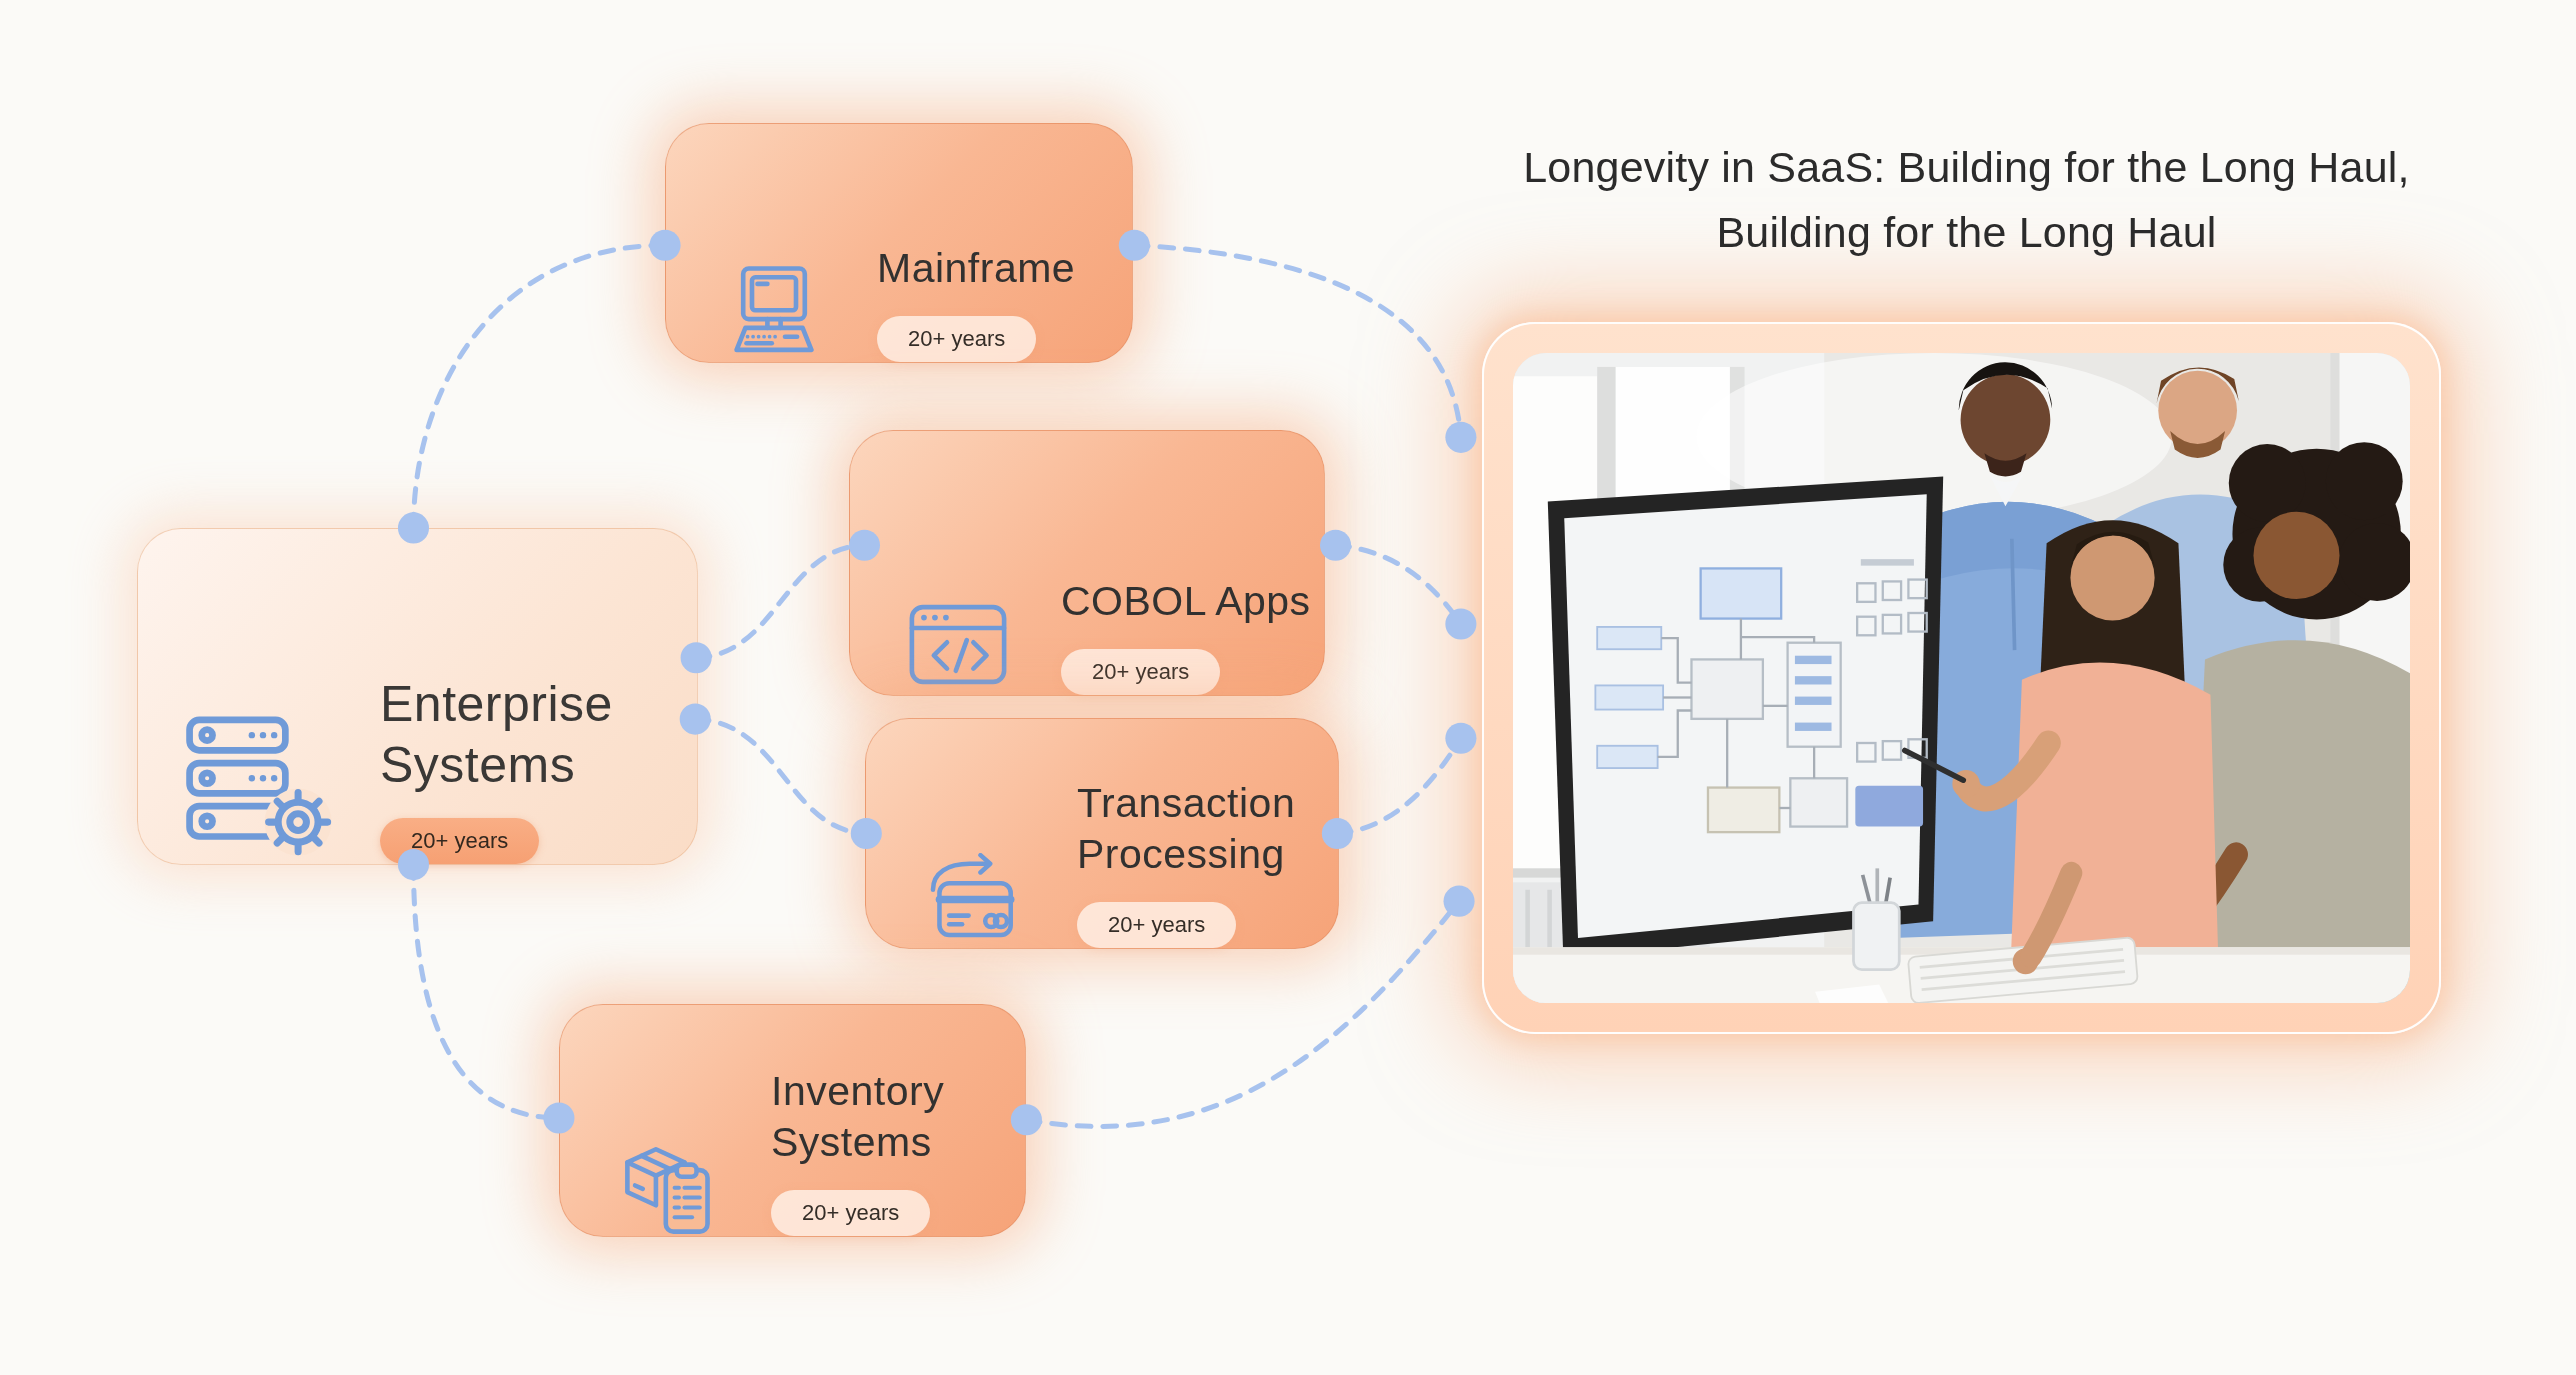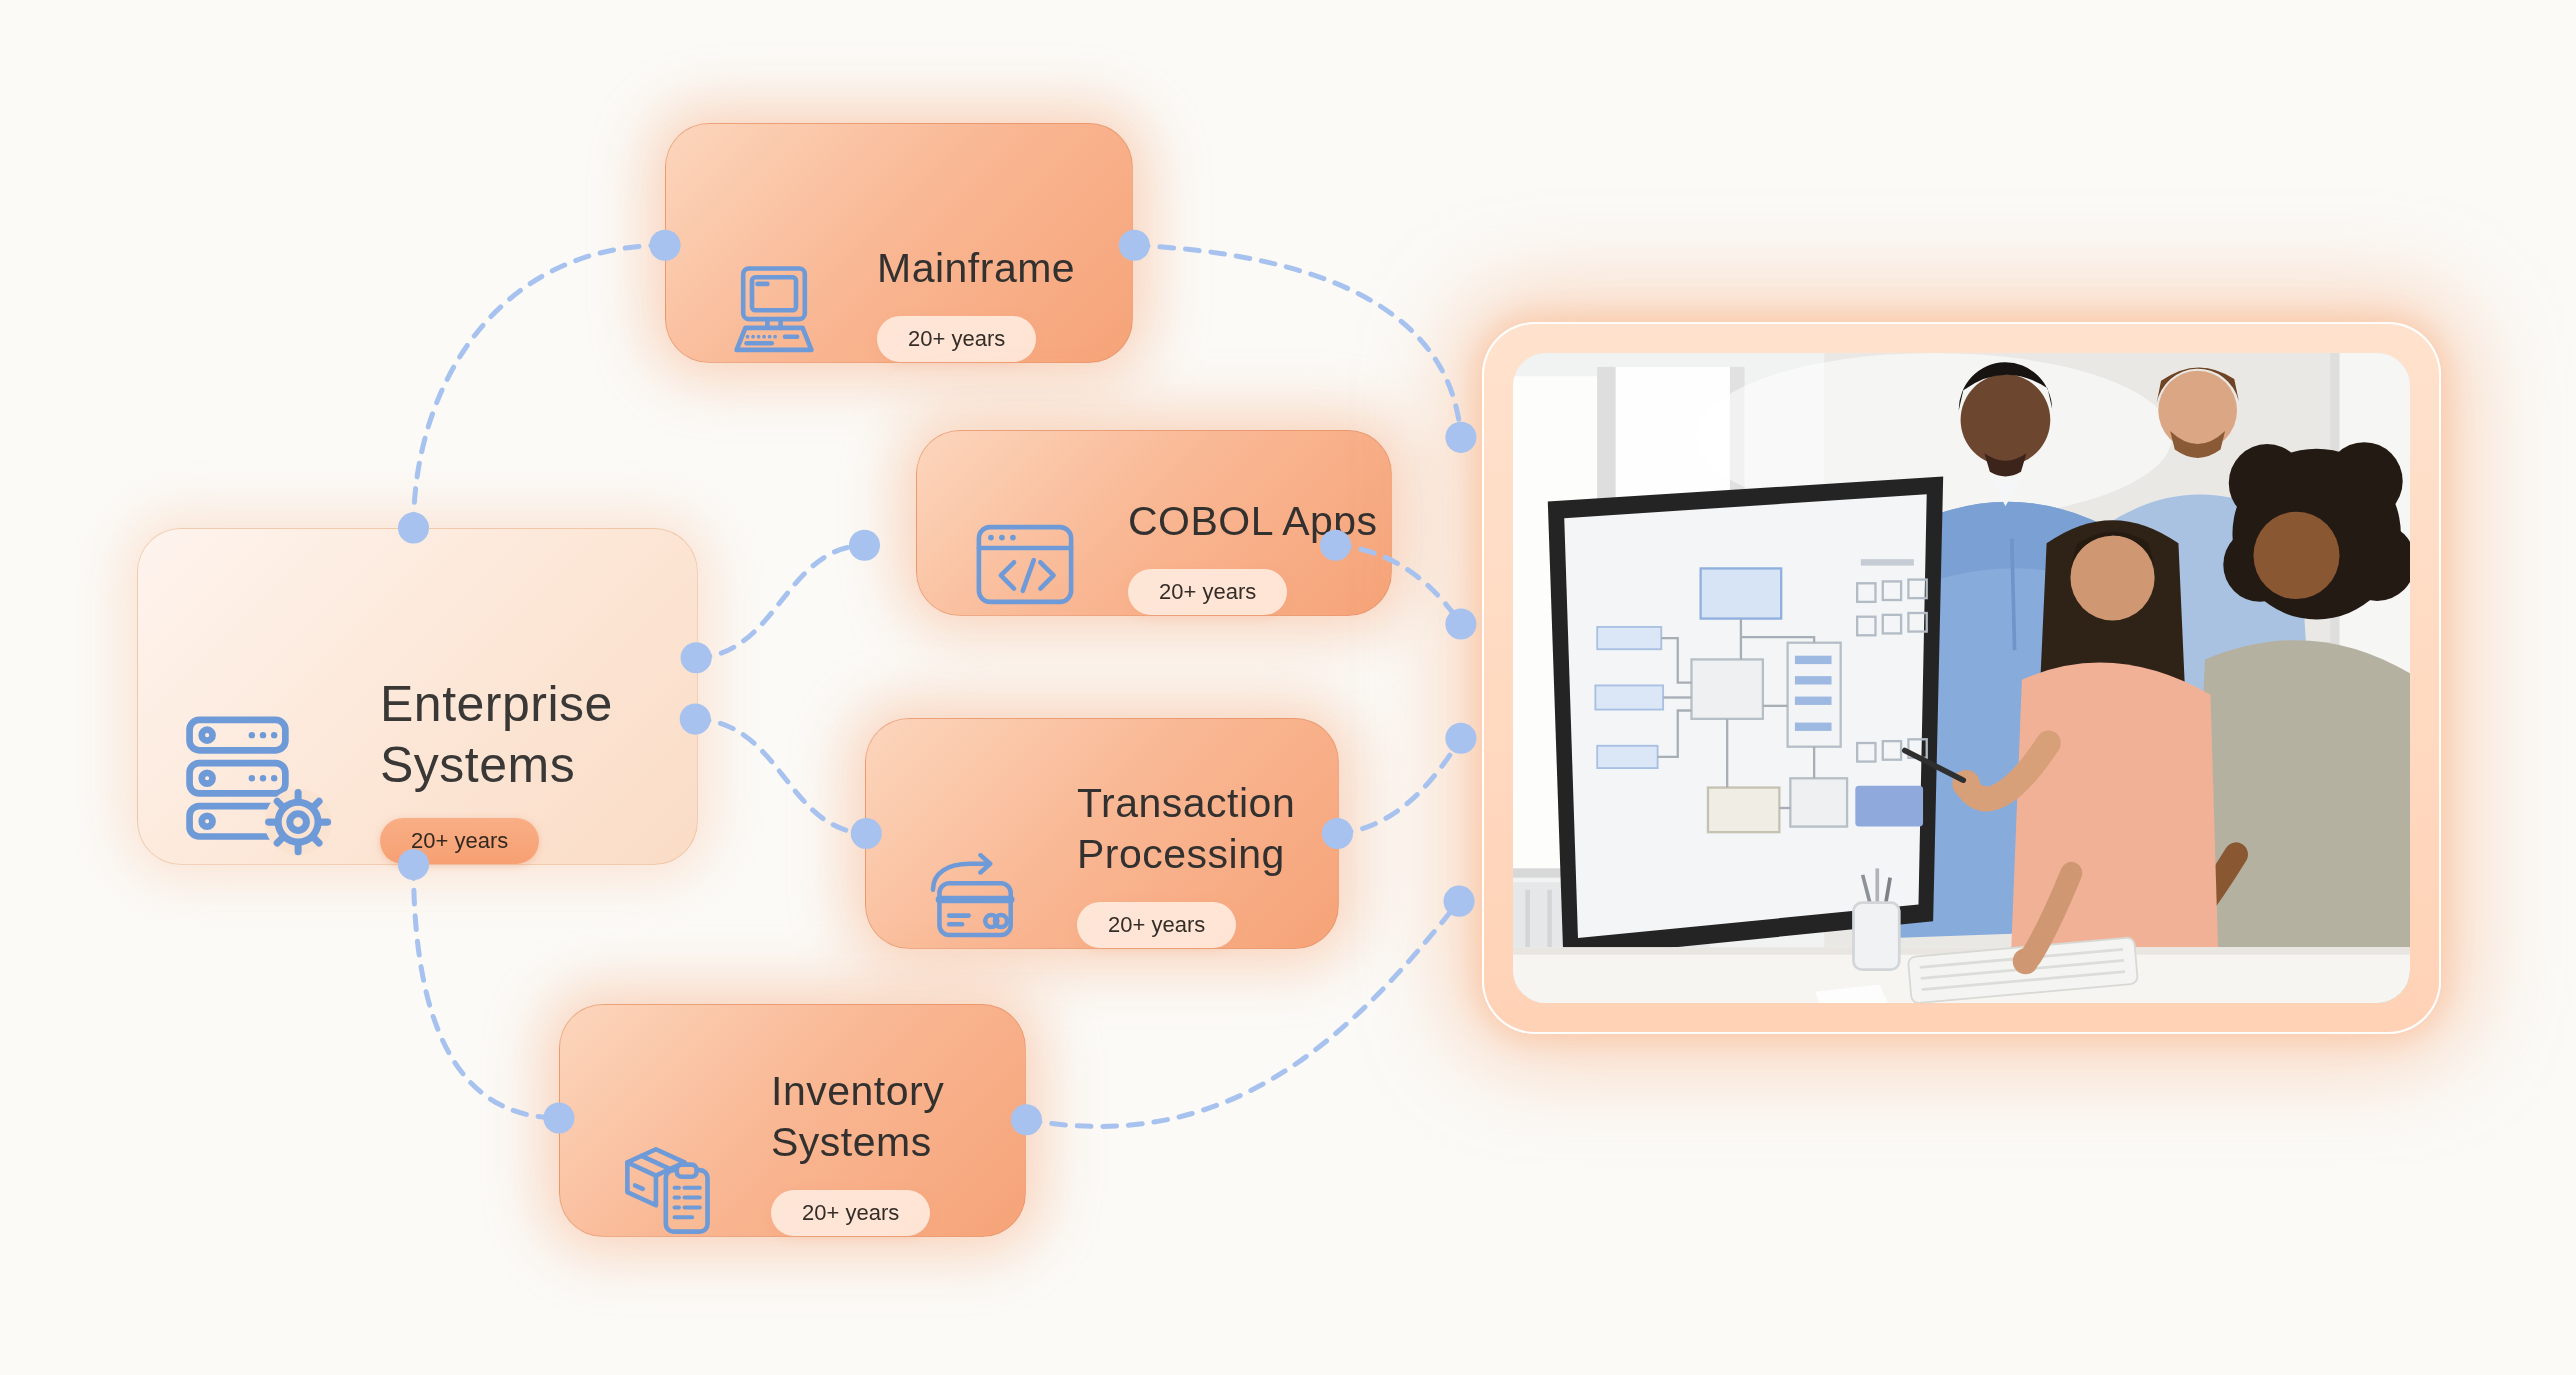--- a/index.html
+++ b/index.html
@@ -38,21 +38,21 @@
     background:rgba(255,238,228,.85);
     box-shadow:0 1.8px 9.1px rgba(244,160,115,.25);
     white-space:nowrap;
   }
   .card.hub .badge{
     background:linear-gradient(180deg,#f9ae85,#f6a073);color:#33281f;
     box-shadow:0 1.8px 7.3px rgba(230,140,95,.35);
   }
   #card-enterprise{left:137px;top:528px;width:561px;height:337px;gap:34px;}
   #card-mainframe {left:665px;top:123px;width:468px;height:240px;}
-  #card-cobol     {left:916px;top:430px;width:476px;height:186px;}
+  #card-cobol     {left:849px;top:430px;width:476px;height:266px;}
   #card-transaction{left:865px;top:718px;width:474px;height:231px;}
   #card-inventory {left:559px;top:1004px;width:467px;height:233px;}
   #card-transaction .label{max-width:274px;}
   #card-inventory .label{max-width:229px;margin-top:20px;}
   #card-enterprise .label{max-width:329px;}
   
   svg.connectors{position:absolute;left:0;top:0;z-index:2;pointer-events:none;}
   
   .photo-frame{
     position:absolute;left:1482px;top:322px;width:959px;height:712px;box-sizing:border-box;
@@ -238,20 +238,24 @@
         <circle cx="1462" cy="911" r="17"></circle>
       <circle cx="611" cy="1222" r="17"></circle>
         <circle cx="1122" cy="1224" r="17"></circle>
       <circle cx="1597" cy="478" r="17"></circle>
         <circle cx="1597" cy="682" r="17"></circle>
       <circle cx="1597" cy="807" r="17"></circle>
         <circle cx="1595" cy="985" r="17"></circle>
     </g>
   </svg>
 
+  <div class="headline">
+    <div>Longevity in SaaS: Building for the Long Haul,</div>
+    <div>Building for the Long Haul</div>
+  </div>
 
   <div class="photo-frame">
     <div class="photo">
       <svg viewBox="0 0 980 700" preserveAspectRatio="none">
 
         <rect x="0" y="0" width="980" height="700" fill="#e9e8e5"></rect>
         <rect x="0" y="0" width="340" height="700" fill="#f1f2f2"></rect>
         <rect x="0" y="25" width="92" height="530" fill="#fdfdfc"></rect>
         <rect x="112" y="15" width="125" height="560" fill="#ffffff" opacity="0.92"></rect>
         <rect x="92" y="15" width="20" height="560" fill="#dddedd"></rect>

